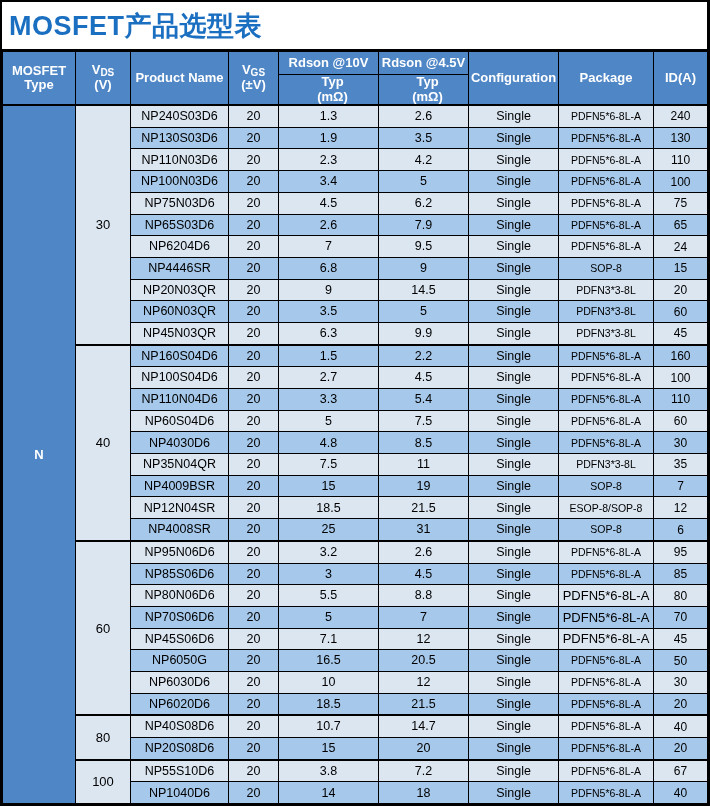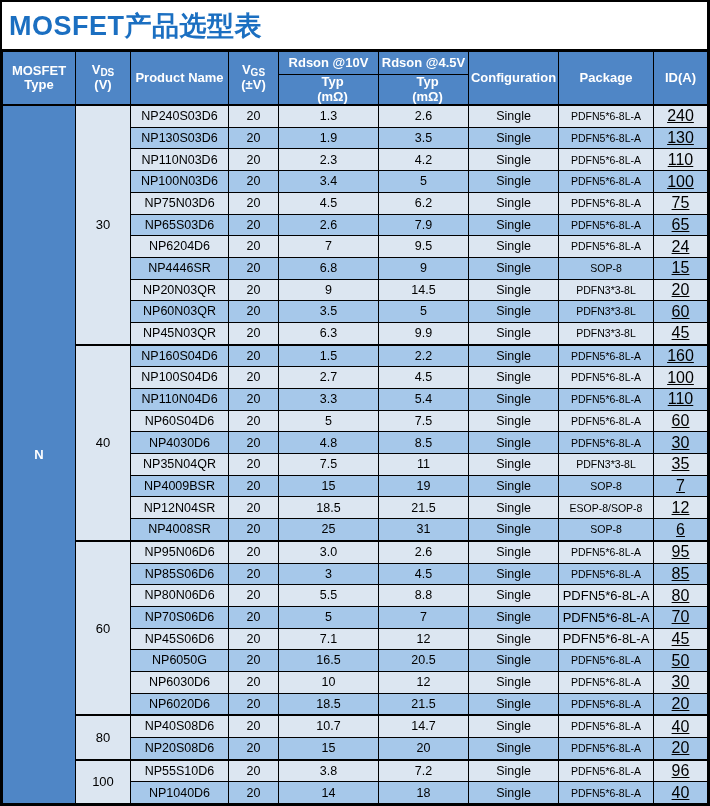--- a/index.html
+++ b/index.html
@@ -31,21 +31,21 @@
   tbody td { font-size:12.5px; color:#000; height:20.7px; line-height:1; }
   tbody tr.light td { background:var(--row-light,#DCE6F1); }
   tbody tr.blue td  { background:var(--row-blue,#A6C8EA); }
   tbody td.typecell {
     background:var(--hdr,#4F86C6) !important; color:#fff; font-weight:bold; font-size:13px;
   }
   tbody td.vdscell { background:var(--row-light,#DCE6F1) !important; font-size:13px; }
   tbody tr.group-start td { border-top:2.5px solid #000; }
   tbody td.pkg { font-size:10.5px; }
   tbody td.pkg.large { font-size:13px; }
-  tbody td.idcell { font-size:16px;text-decoration:underline; }
+  tbody td.idcell { font-size:12px; }
 </style>
 </head>
 <body>
 
 <div class="page">
   <div class="inner">
 
     <div class="title-band">
       <span class="title">MOSFET产品选型表</span>
     </div>
@@ -275,21 +275,21 @@
             <td>25</td>
             <td>31</td>
             <td>Single</td>
             <td class="pkg">SOP-8</td>
             <td class="idcell">6</td>
           </tr>
           <tr class="light group-start">
             <td class="vdscell" rowspan="8">60</td>
             <td>NP95N06D6</td>
             <td>20</td>
-            <td>3.0</td>
+            <td>3.2</td>
             <td>2.6</td>
             <td>Single</td>
             <td class="pkg">PDFN5*6-8L-A</td>
             <td class="idcell">95</td>
           </tr>
           <tr class="blue">
             <td>NP85S06D6</td>
             <td>20</td>
             <td>3</td>
             <td>4.5</td>
@@ -371,21 +371,21 @@
             <td class="idcell">20</td>
           </tr>
           <tr class="light group-start">
             <td class="vdscell" rowspan="2">100</td>
             <td>NP55S10D6</td>
             <td>20</td>
             <td>3.8</td>
             <td>7.2</td>
             <td>Single</td>
             <td class="pkg">PDFN5*6-8L-A</td>
-            <td class="idcell">96</td>
+            <td class="idcell">67</td>
           </tr>
           <tr class="blue">
             <td>NP1040D6</td>
             <td>20</td>
             <td>14</td>
             <td>18</td>
             <td>Single</td>
             <td class="pkg">PDFN5*6-8L-A</td>
             <td class="idcell">40</td>
           </tr>

